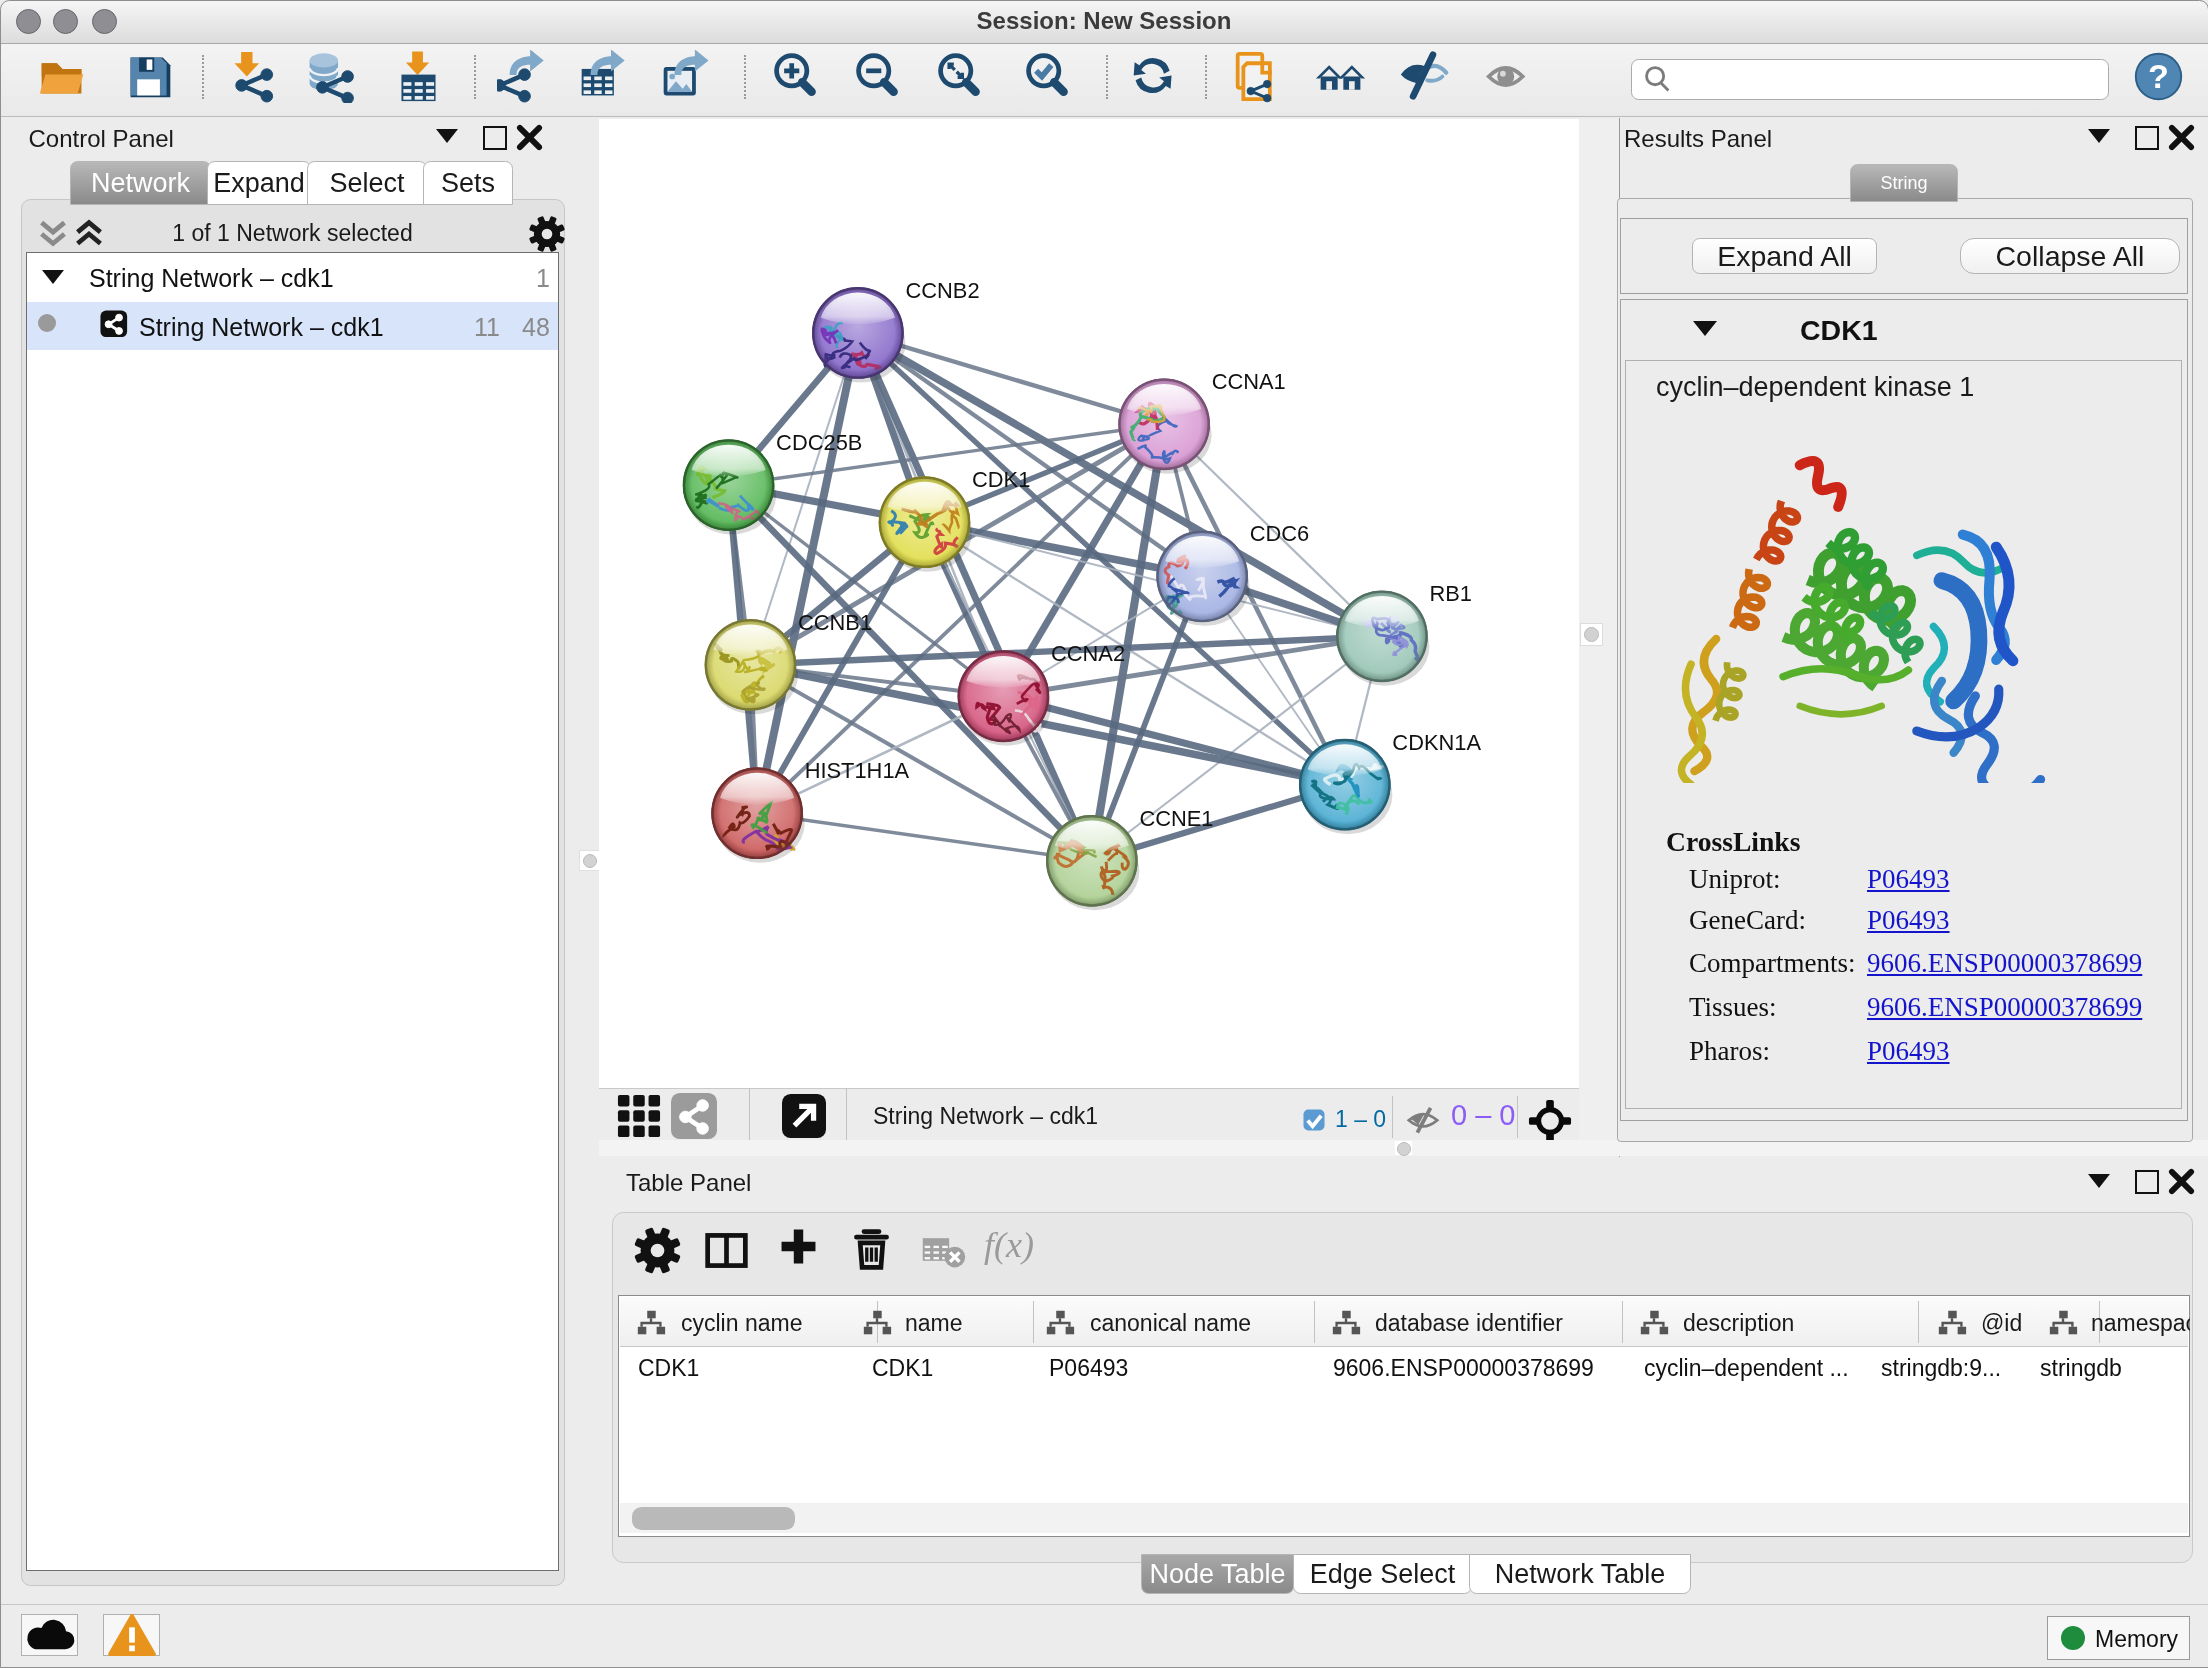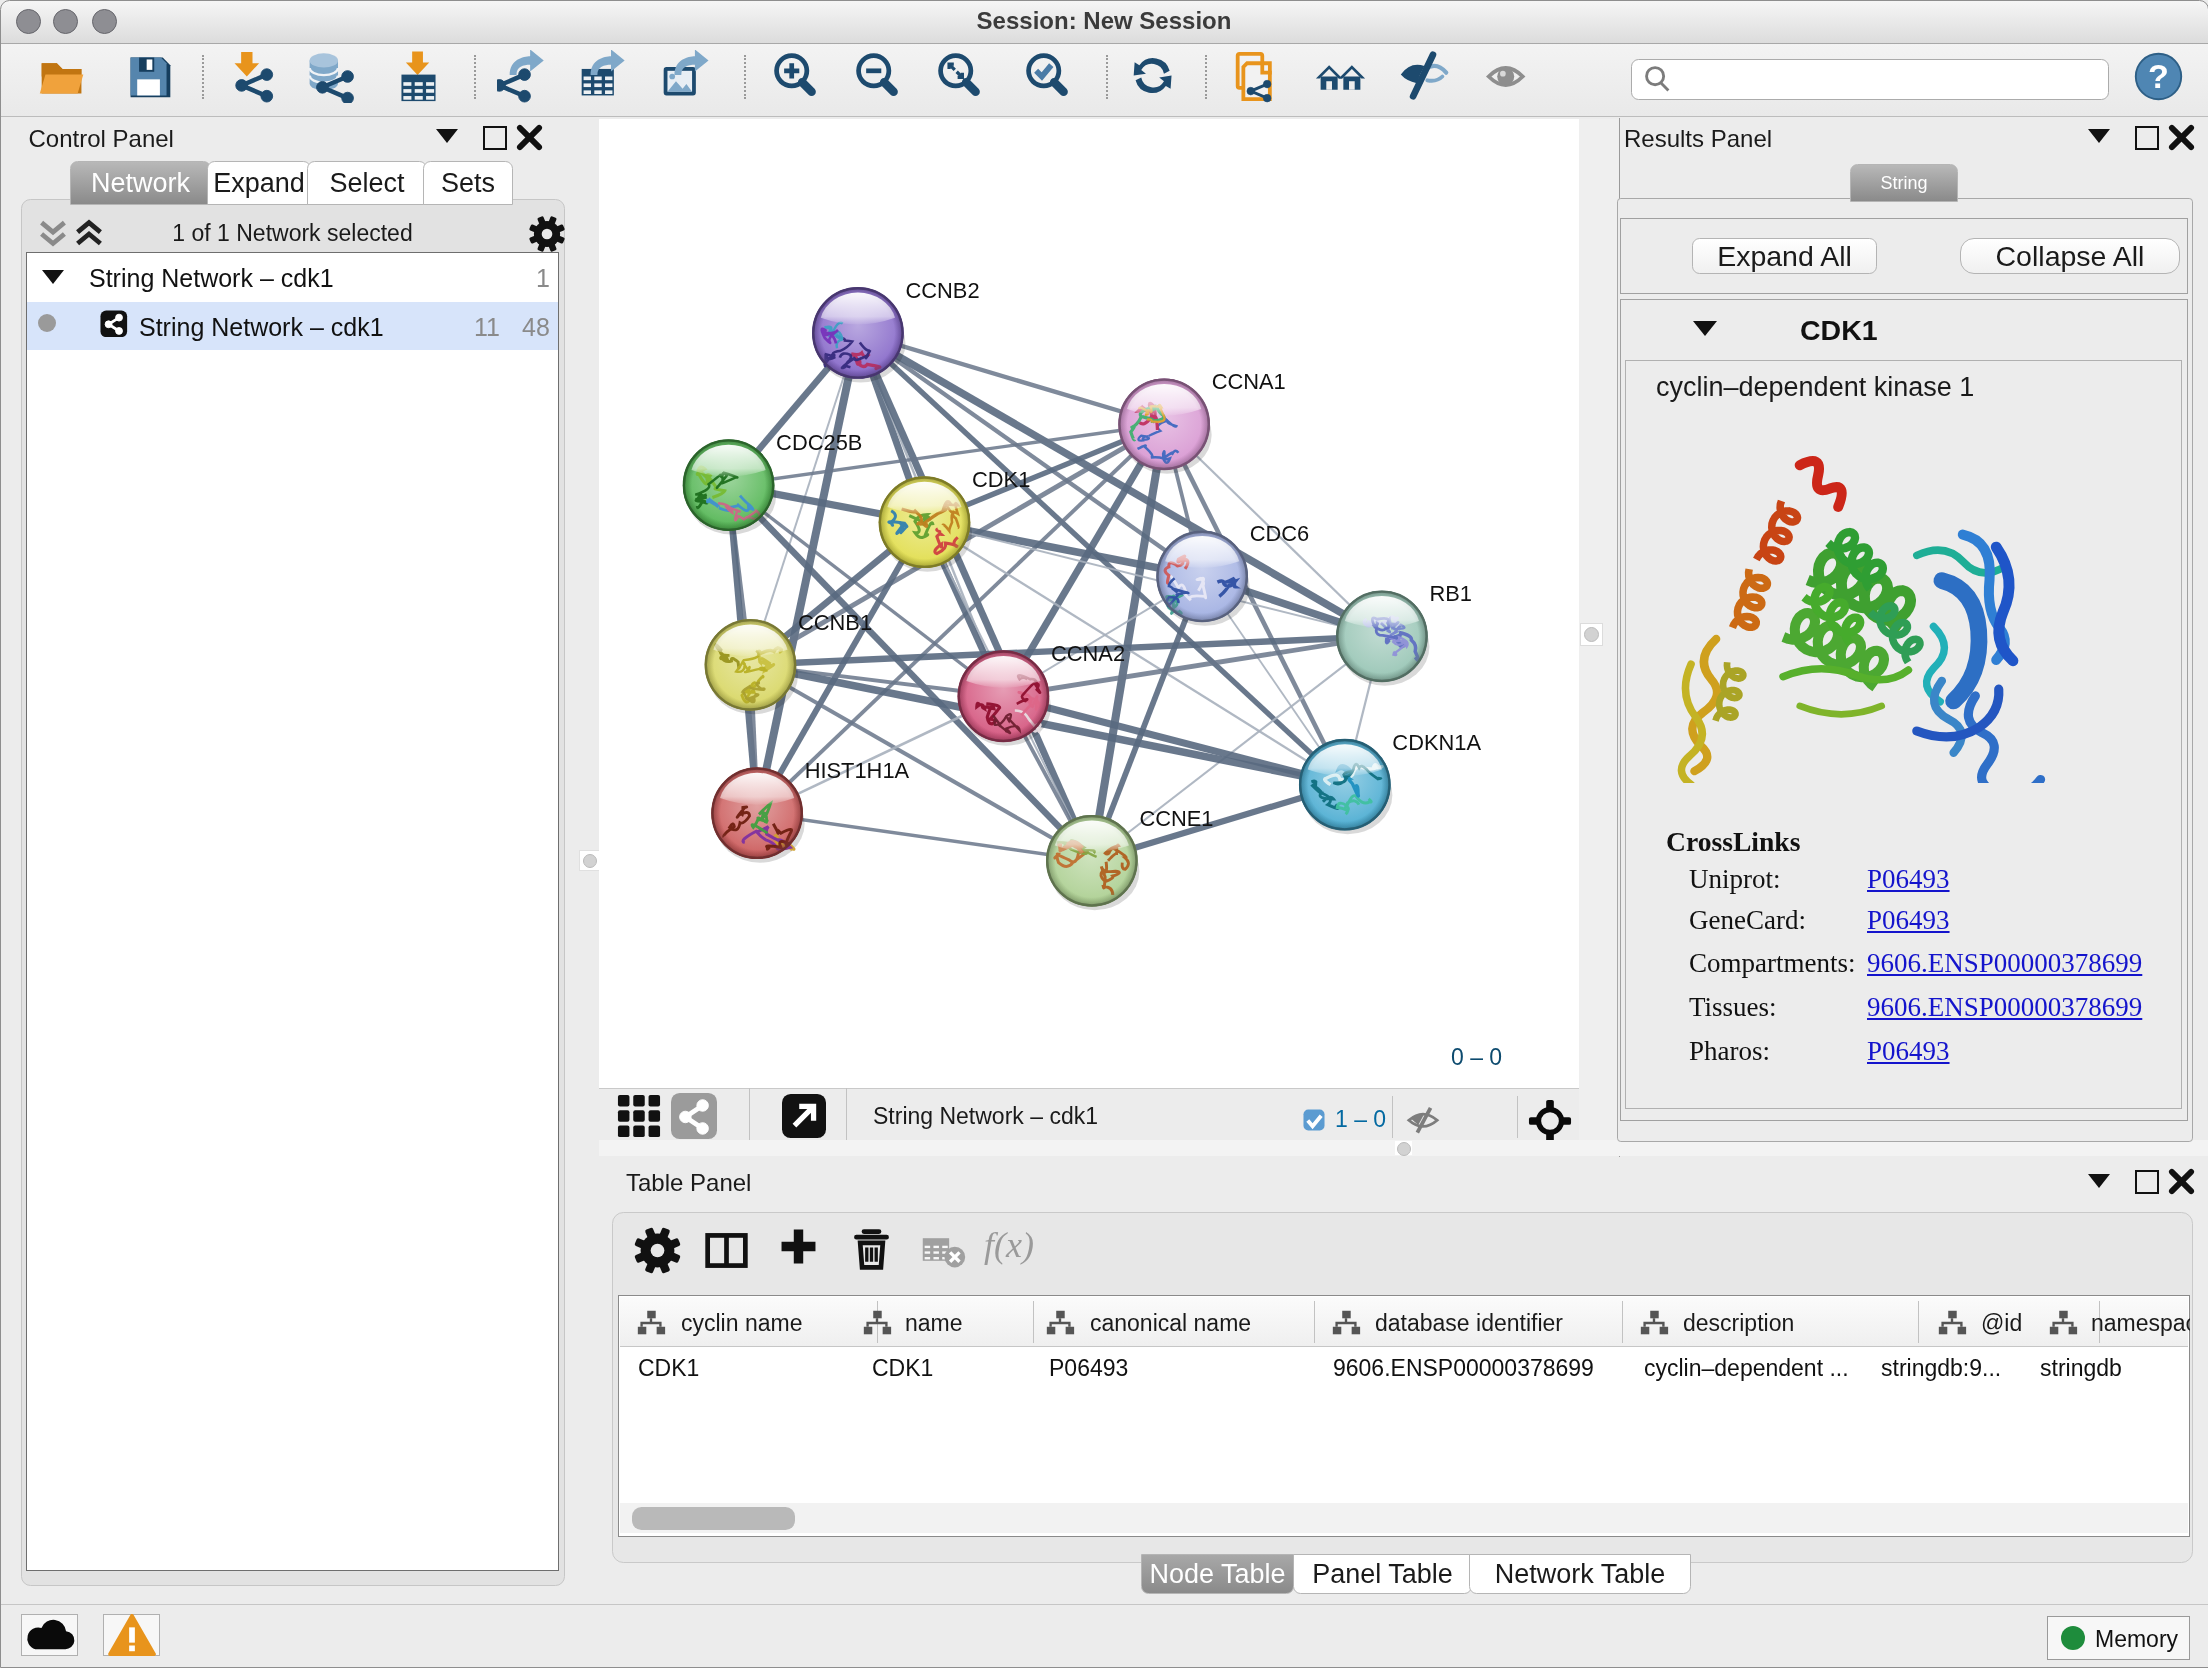--- a/index.html
+++ b/index.html
@@ -557,21 +557,21 @@
       <rect x="0.5" y="0.5" width="22" height="22" rx="5" fill="#5b9bd1"></rect>
       <path d="M5 12 l5 6 9 -11" stroke="#fff" stroke-width="4" fill="none"></path>
     </svg></div>
 <div style="position:absolute;left:1335px;top:1106px;font-size:23px;color:#0369a1">1 – 0</div>
 <div style="position:absolute;left:1392px;top:1096px;height:42px;border-left:1.9px solid #c2c2c2"></div>
 <div style="position:absolute;left:1406px;top:1106px"><svg width="34" height="28.5" viewBox="0 0 36 30" style="">
       <path d="M3 15 Q18 2 33 15 Q18 28 3 15z" fill="none" stroke="#7d7d7d" stroke-width="3"></path>
       <path d="M26 2 L12 28" stroke="#7d7d7d" stroke-width="4"></path>
       <path d="M6 14 Q12 7 19 9 L13 20z" fill="#7d7d7d"></path>
     </svg></div>
-<div style="position:absolute;left:1451px;top:1044px;font-size:23px;color:#0c4a6e">0 – 0</div>
+<div style="position:absolute;left:1451px;top:1099px;font-size:29px;color:#8b5cf6">0 – 0</div>
 <div style="position:absolute;left:1517px;top:1096px;height:42px;border-left:1.9px solid #c2c2c2"></div>
 <div style="position:absolute;left:1528px;top:1099px"><svg width="44" height="44" viewBox="0 0 46 46" style="">
       <circle cx="23" cy="23" r="12" fill="none" stroke="#0a0a0a" stroke-width="5.5"></circle>
       <rect x="19" y="1" width="8" height="11" rx="2" fill="#0a0a0a"></rect>
       <rect x="19" y="34" width="8" height="11" rx="2" fill="#0a0a0a"></rect>
       <rect x="1" y="19" width="11" height="8" rx="2" fill="#0a0a0a"></rect>
       <rect x="34" y="19" width="11" height="8" rx="2" fill="#0a0a0a"></rect>
     </svg></div>
 <div style="position:absolute;left:1579px;top:119px;width:40px;height:1021px;background:#efefef"></div>
 <div style="position:absolute;left:1580px;top:623px;width:21px;height:21px;background:#fff;border:1px solid #dcdcdc">
@@ -755,21 +755,21 @@
 <div style="position:absolute;left:638px;top:1355px;font-size:23px;color:#111;z-index:4;white-space:nowrap">CDK1</div>
 <div style="position:absolute;left:872px;top:1355px;font-size:23px;color:#111;z-index:4;white-space:nowrap">CDK1</div>
 <div style="position:absolute;left:1049px;top:1355px;font-size:23px;color:#111;z-index:4;white-space:nowrap">P06493</div>
 <div style="position:absolute;left:1333px;top:1355px;font-size:23px;color:#111;z-index:4;white-space:nowrap">9606.ENSP00000378699</div>
 <div style="position:absolute;left:1644px;top:1355px;font-size:23px;color:#111;z-index:4;white-space:nowrap">cyclin–dependent ...</div>
 <div style="position:absolute;left:1881px;top:1355px;font-size:23px;color:#111;z-index:4;white-space:nowrap">stringdb:9...</div>
 <div style="position:absolute;left:2040px;top:1355px;font-size:23px;color:#111;z-index:4;white-space:nowrap">stringdb</div>
 <div style="position:absolute;left:620px;top:1503px;width:1568px;height:30px;background:#f2f2f2;z-index:3"></div>
 <div style="position:absolute;left:632px;top:1507px;width:163px;height:23px;background:#b9b9b9;border-radius:9.5px;z-index:4"></div>
 <div style="position:absolute;left:1141px;top:1554px;width:151px;height:38px;background:linear-gradient(#a8a8a8,#8a8a8a);color:#fff;border:1.9px solid #b5b5b5;border-radius:0 0 7.6px 7.6px;z-index:5;display:flex;align-items:center;justify-content:center;font-size:27px;white-space:nowrap">Node Table</div>
-<div style="position:absolute;left:1293px;top:1554px;width:177px;height:38px;background:#fff;color:#1a1a1a;border:1.9px solid #b5b5b5;border-radius:0 0 7.6px 7.6px;z-index:5;display:flex;align-items:center;justify-content:center;font-size:27px;white-space:nowrap">Panel Table</div>
+<div style="position:absolute;left:1293px;top:1554px;width:177px;height:38px;background:#fff;color:#1a1a1a;border:1.9px solid #b5b5b5;border-radius:0 0 7.6px 7.6px;z-index:5;display:flex;align-items:center;justify-content:center;font-size:27px;white-space:nowrap">Edge Select</div>
 <div style="position:absolute;left:1469px;top:1554px;width:220px;height:38px;background:#fff;color:#1a1a1a;border:1.9px solid #b5b5b5;border-radius:0 0 7.6px 7.6px;z-index:5;display:flex;align-items:center;justify-content:center;font-size:27px;white-space:nowrap">Network Table</div>
 <div style="position:absolute;left:0;top:1604px;width:2208px;height:65px;background:#ececec;border-top:1.9px solid #c6c6c6"></div>
 <div style="position:absolute;left:21px;top:1614px;width:55px;height:40px;background:#f7f7f7;border:1.9px solid #b0b0b0;display:flex;align-items:center;justify-content:center">
     <svg width="53" height="42" viewBox="0 0 56 44" style="">
       <path d="M13 37 h31 a9.5 9.5 0 0 0 1.5 -19 a13.5 13.5 0 0 0 -26 -3.5 a10.5 10.5 0 0 0 -6.5 22.5 z" fill="#0a0a0a"></path>
     </svg>
   </div>
 <div style="position:absolute;left:103px;top:1614px;width:55px;height:40px;background:#f7f7f7;border:1.9px solid #b0b0b0;display:flex;align-items:center;justify-content:center">
     <svg width="48" height="42" viewBox="0 0 50 44" style="">
       <path d="M25 2 L48 42 H2z" fill="#e8941c" stroke="#e8941c" stroke-linejoin="round" stroke-width="4"></path>

